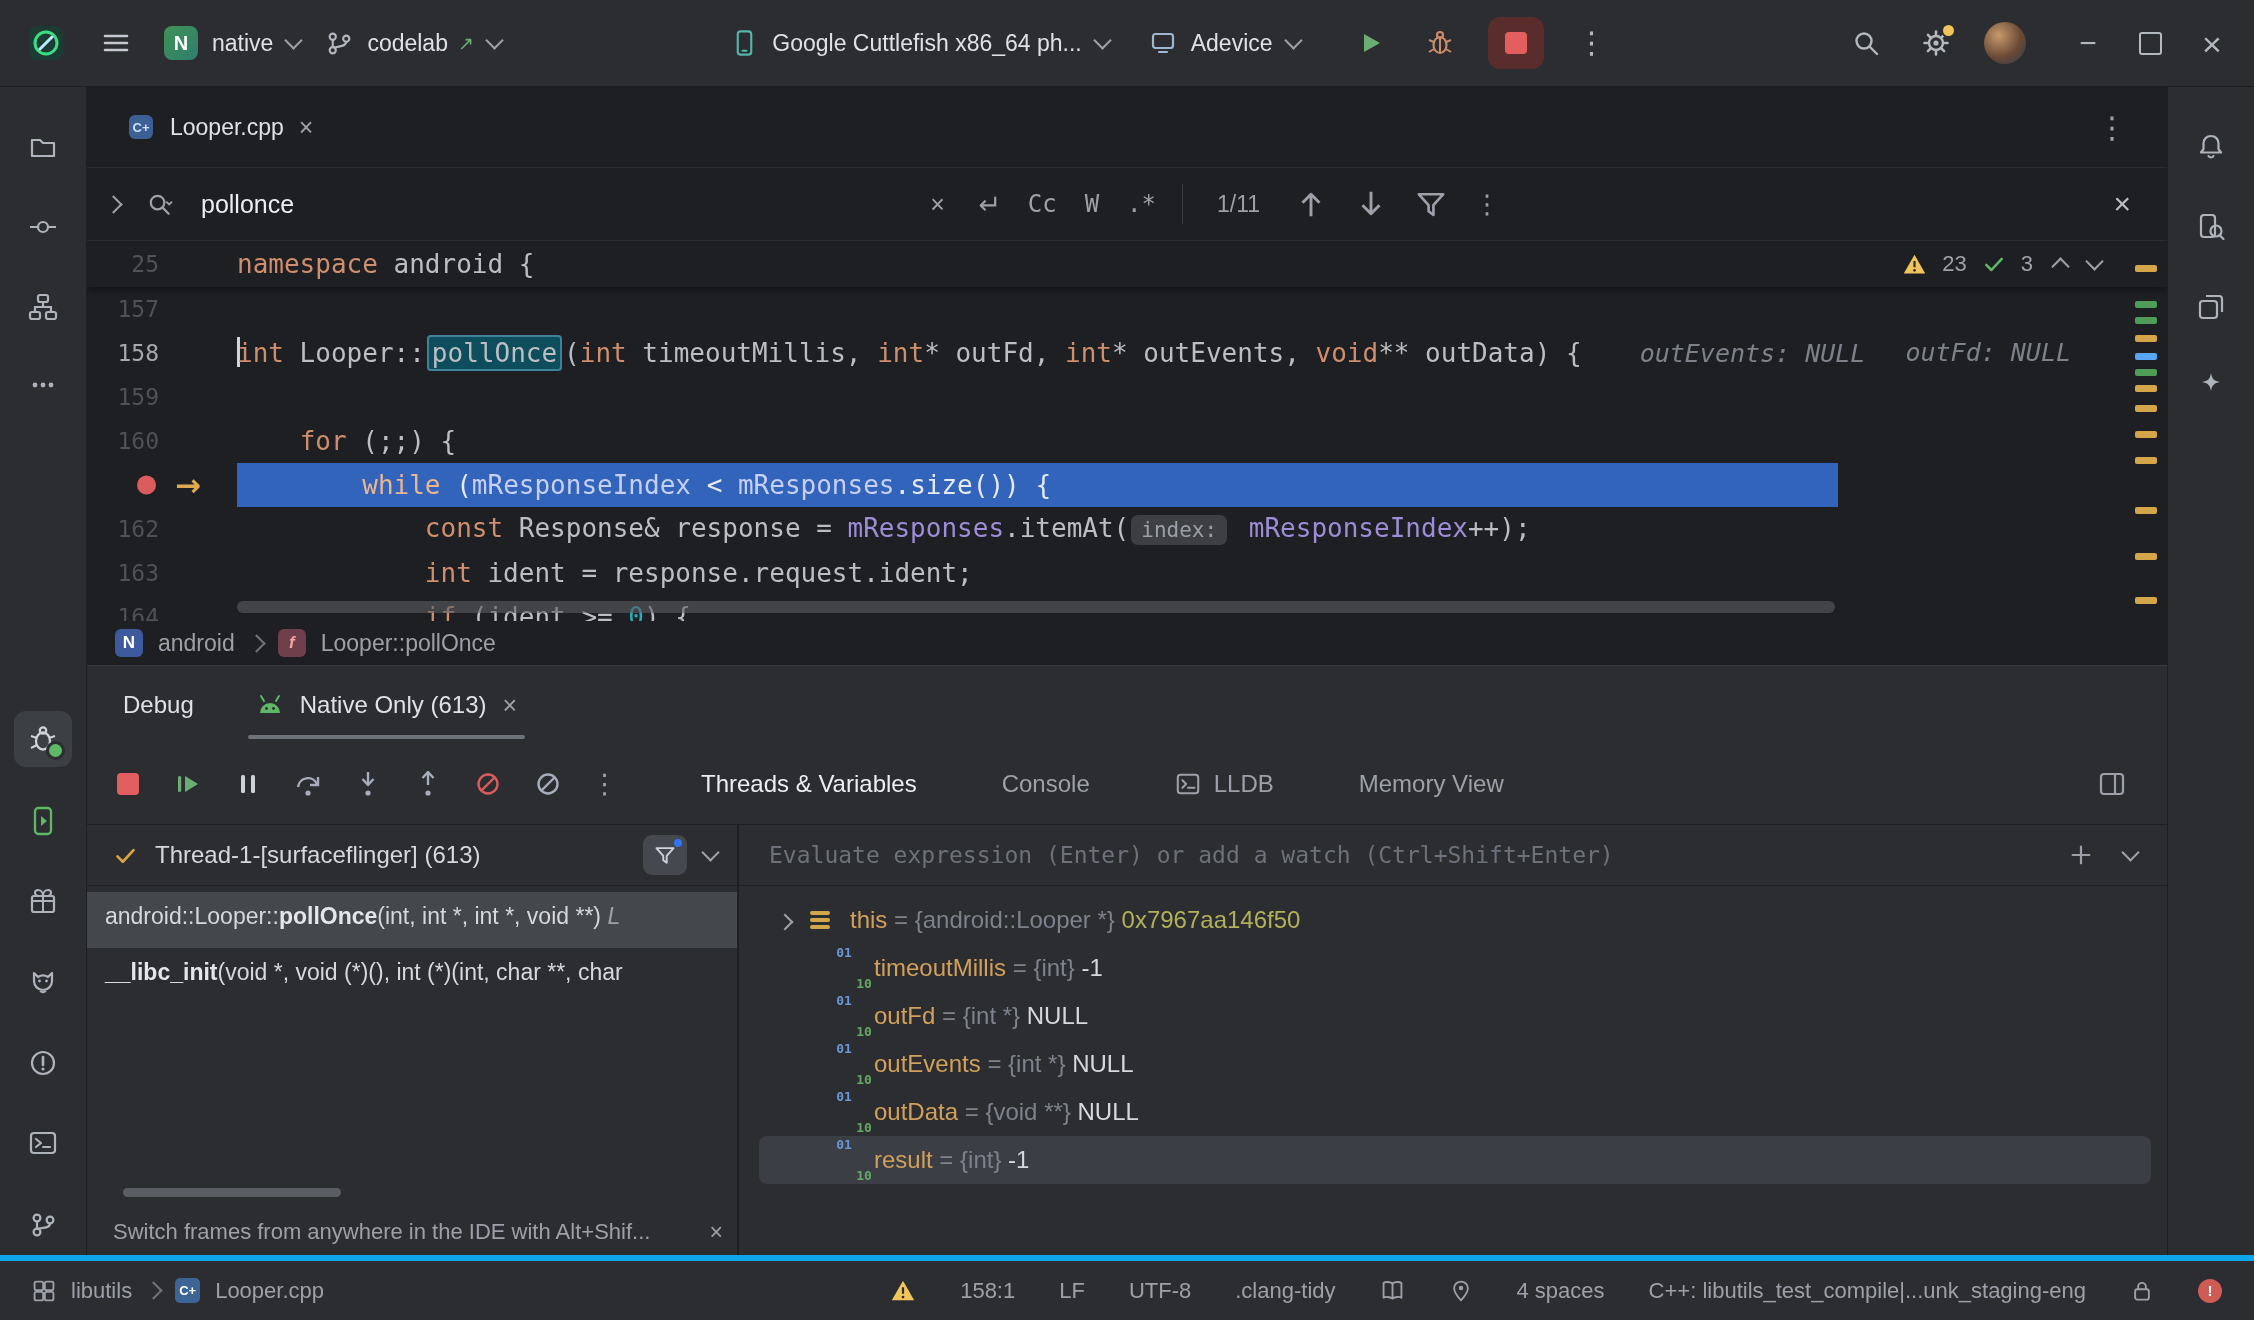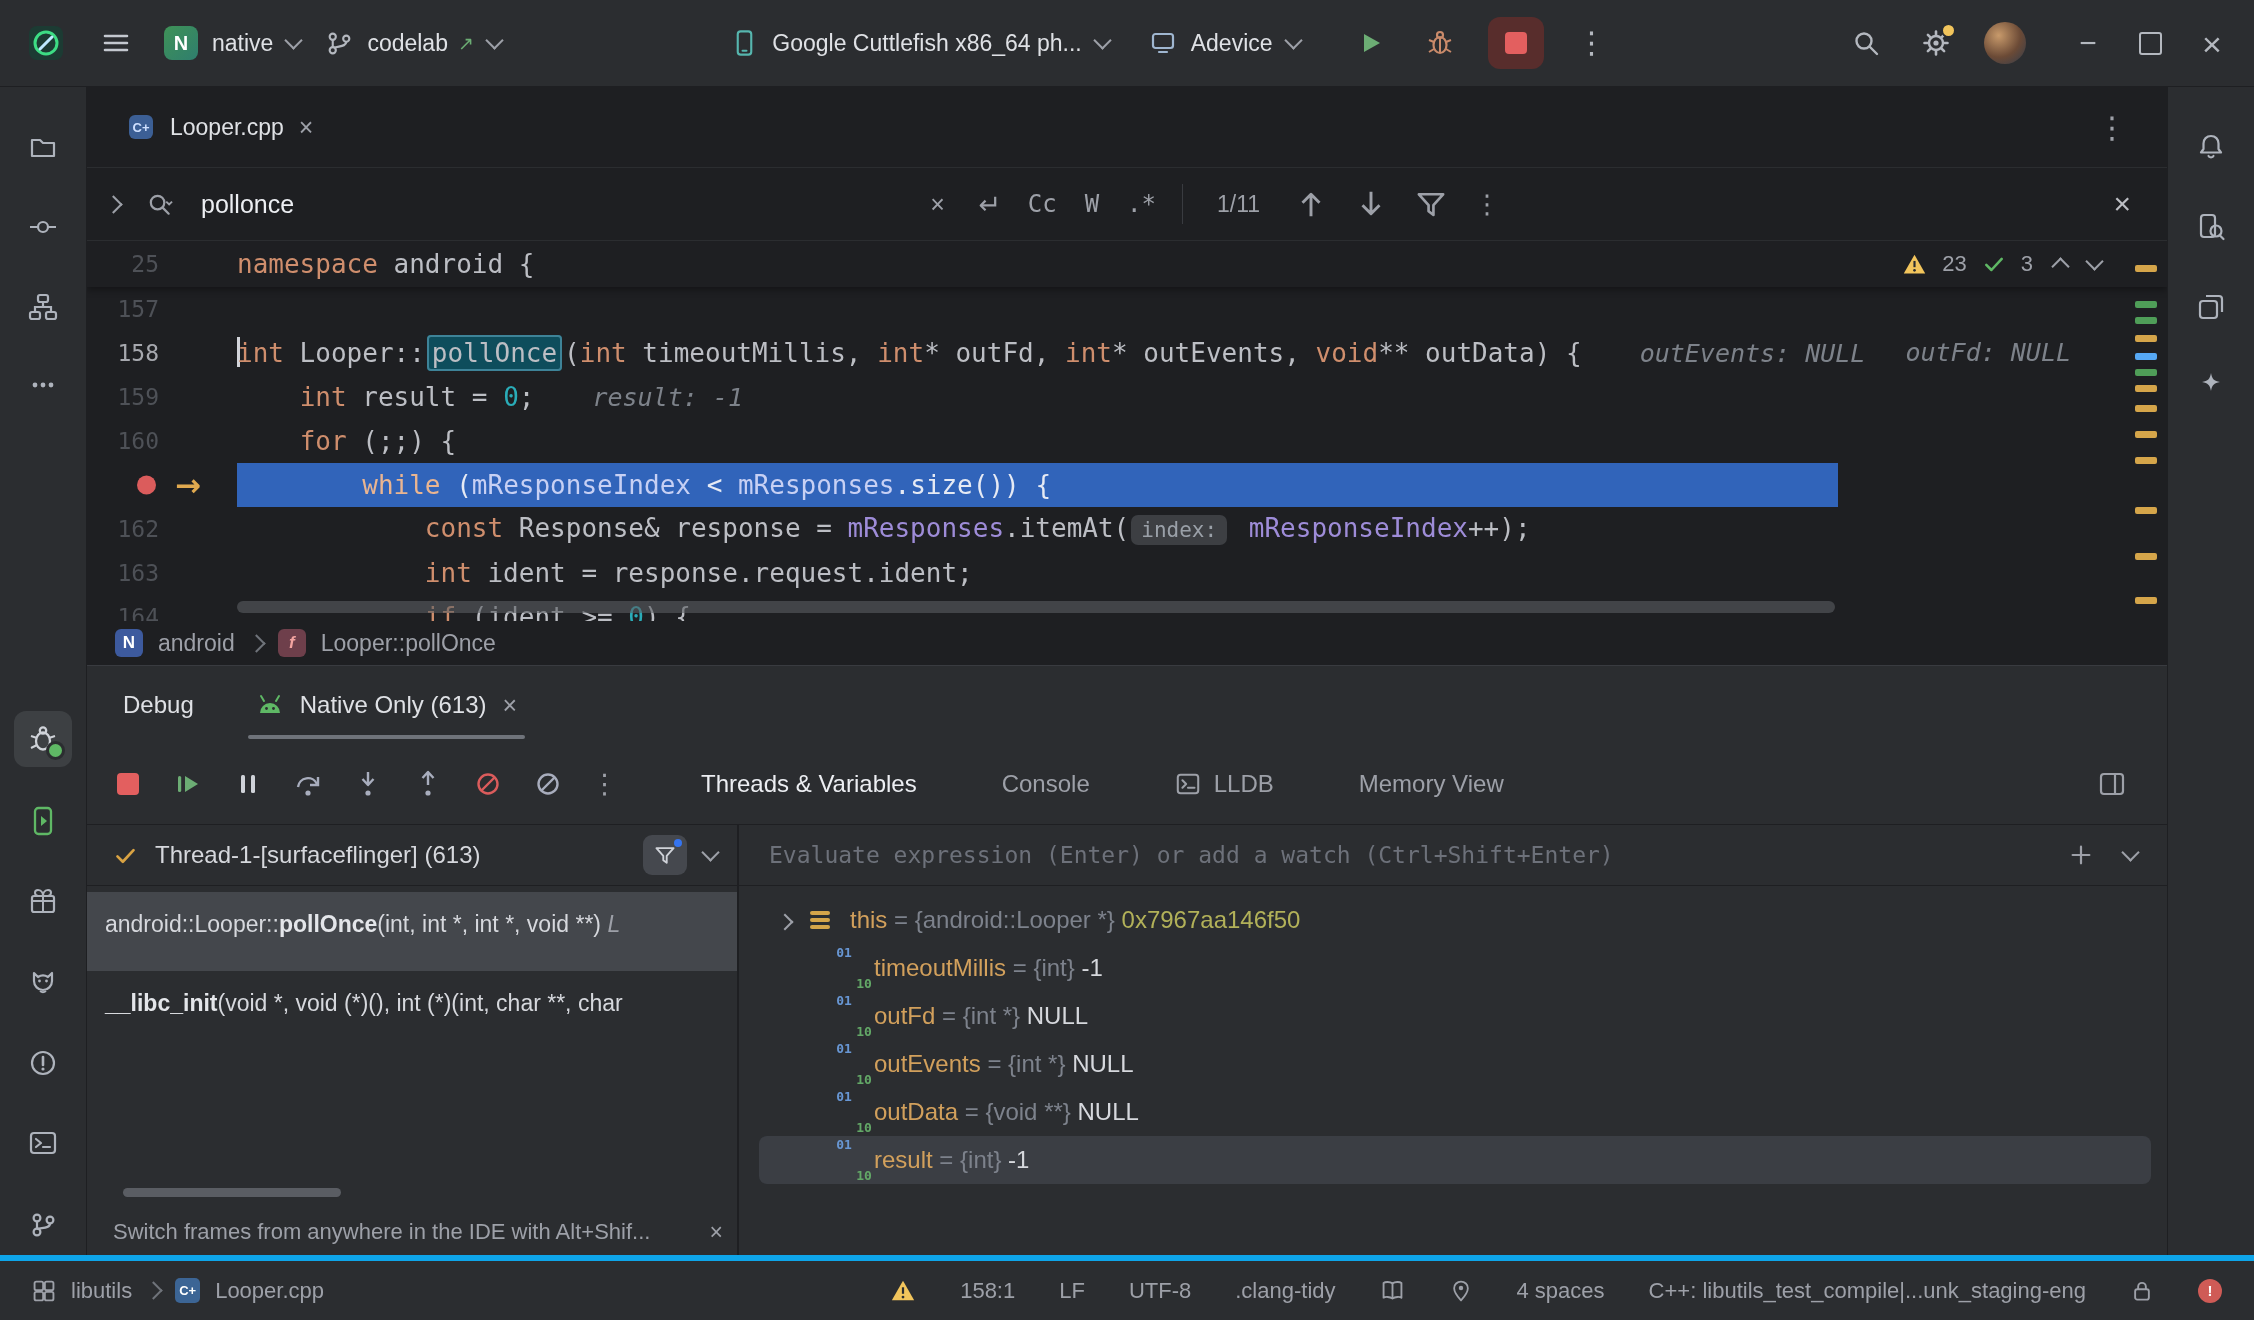--- a/index.html
+++ b/index.html
@@ -100,21 +100,21 @@
   .dbg-tab{display:flex;align-items:center;gap:13px;white-space:nowrap;margin-left:29px;}
   .dbg-tab.active{color:#eceef2;}
   .panel-toggle{margin-left:auto;margin-right:14px;}
   .dbg-content{flex:1;min-height:0;display:flex;border-top:1px solid #1e1f22;}
   .threads{width:650px;flex:none;position:relative;display:flex;flex-direction:column;border-right:2px solid #1e1f22;min-height:0;}
   .thread-row{height:60px;flex:none;display:flex;align-items:center;gap:17px;padding:0 20px 0 26px;border-bottom:1px solid #1e1f22;}
   .thread-label{font-size:24px;color:#d6d8dd;flex:1;white-space:nowrap;overflow:hidden;}
   .funnel-chip{width:44px;height:40px;border-radius:9px;background:#45484e;display:grid;place-items:center;position:relative;flex:none;}
   .funnel-dot{position:absolute;top:4px;right:5px;width:8px;height:8px;border-radius:50%;background:#3574f0;}
   .frames{padding-top:6px;overflow:hidden;}
-  .frame{height:63px;line-height:48px;padding:8px 18px;font-size:23px;color:#d6d8dd;white-space:nowrap;overflow:hidden;}
+  .frame{height:56px;line-height:48px;padding:0 18px;font-size:23px;color:#d6d8dd;white-space:nowrap;overflow:hidden;}
   .frame b{font-weight:bold;color:#e4e6ea;}
   .frame .ftail{color:#9da0a8;font-style:italic;}
   .frame.selected{background:#44474c;}
   .threads-hscroll{position:absolute;bottom:58px;left:36px;width:218px;height:9px;border-radius:5px;background:#5a5d63;}
   .frames-hint{position:absolute;bottom:10px;left:26px;right:14px;display:flex;align-items:center;font-size:22px;color:#9da0a8;white-space:nowrap;overflow:hidden;}
   .frames-hint .x-glyph{margin-left:auto;font-size:23px;}
   .vars{flex:1;min-width:0;display:flex;flex-direction:column;}
   .evalbar{height:60px;flex:none;display:flex;align-items:center;gap:30px;padding:0 30px;border-bottom:1px solid #1e1f22;}
   .eval-ph{font-family:"DejaVu Sans Mono",monospace;font-size:23px;color:#6d717a;flex:1;white-space:nowrap;overflow:hidden;}
   .varlist{padding:10px 16px 0 20px;}
@@ -400,21 +400,20 @@
               <div class="gutter">
                 <span class="lnum">158</span>
               </div>
               <div class="codetext"><span class="caret"></span><span class="tk-kw">int</span><span> Looper::</span><span class="tk-match">pollOnce</span><span>(</span><span class="tk-kw">int</span><span> timeoutMillis, </span><span class="tk-kw">int</span><span>* outFd, </span><span class="tk-kw">int</span><span>* outEvents, </span><span class="tk-kw">void</span><span>** outData) {</span><span class="inline-hint">outEvents: NULL</span></div>
               <span class="inline-hint right-hint">outFd: NULL</span>
             </div>
             <div class="crow">
               <div class="gutter">
                 <span class="lnum">159</span>
               </div>
-              <div class="codetext"><span>    </span><span class="tk-kw">int</span><span> result = </span><span class="tk-num">0</span><span>;</span><span class="inline-hint">result: -1</span></div>
             </div>
             <div class="crow">
               <div class="gutter">
                 <span class="lnum">160</span>
               </div>
               <div class="codetext"><span>    </span><span class="tk-kw">for</span><span> (;;) {</span></div>
             </div>
             <div class="crow exec">
               <div class="gutter">
                 <span class="bp-dot"></span>

